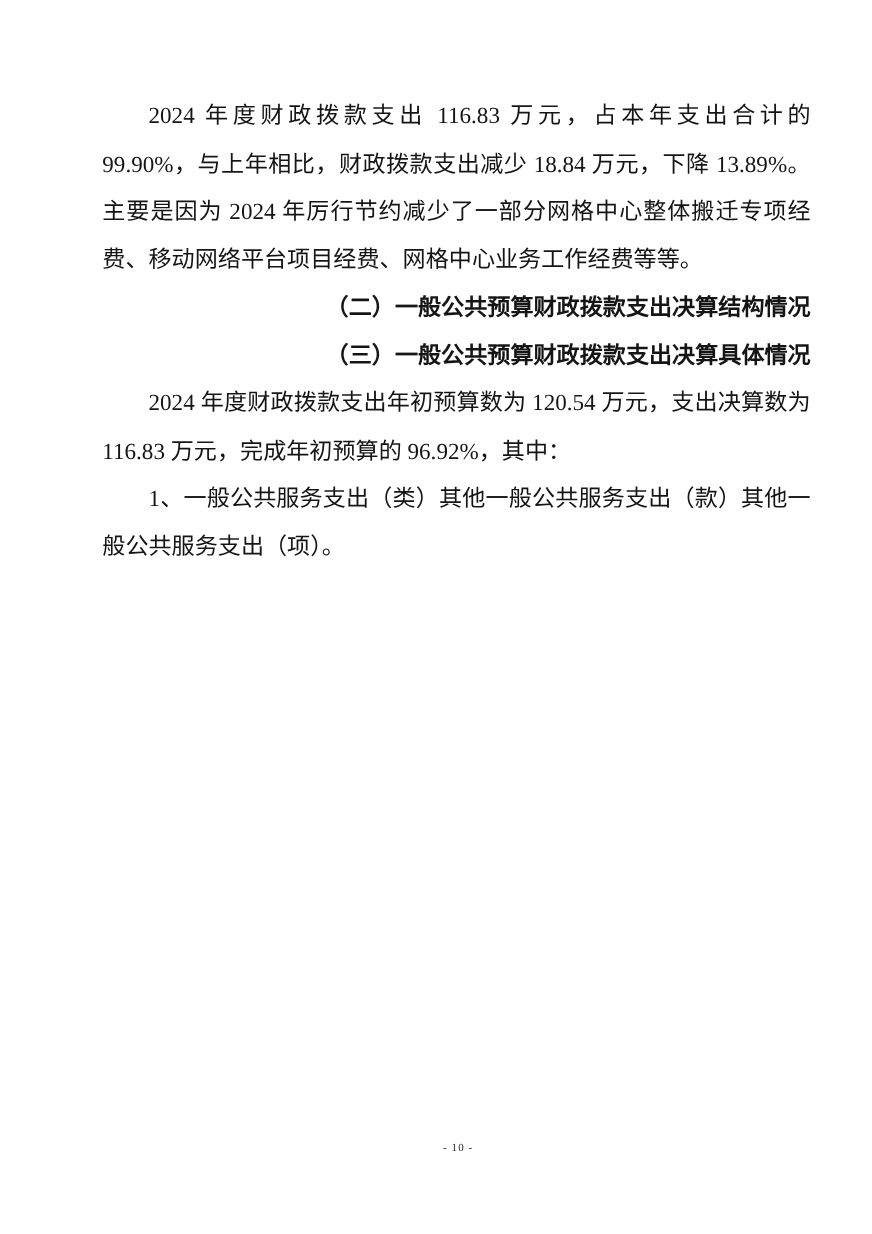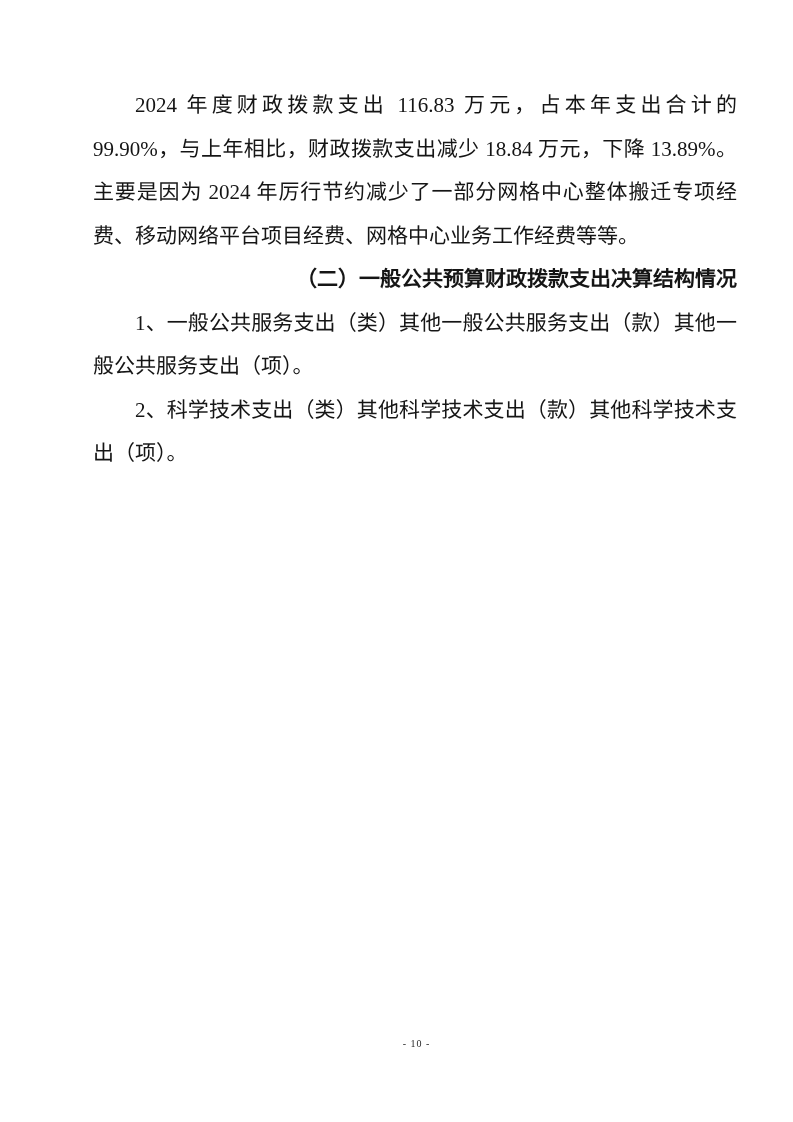--- a/index.html
+++ b/index.html
@@ -50,20 +50,21 @@
     letter-spacing: 1px;
   }
 </style>
 </head>
 <body>
 
 <div class="page">
   <div class="content">
     <p>2024 年度财政拨款支出 116.83 万元，占本年支出合计的 99.90%，与上年相比，财政拨款支出减少 18.84 万元，下降 13.89%。主要是因为 2024 年厉行节约减少了一部分网格中心整体搬迁专项经费、移动网络平台项目经费、网格中心业务工作经费等等。</p>
     <h2 class="heading">（二）一般公共预算财政拨款支出决算结构情况</h2>
+    <h2 class="heading">（三）一般公共预算财政拨款支出决算具体情况</h2>
+    <p>2024 年度财政拨款支出年初预算数为 120.54 万元，支出决算数为 116.83 万元，完成年初预算的 96.92%，其中：</p>
     <p>1、一般公共服务支出（类）其他一般公共服务支出（款）其他一般公共服务支出（项）。</p>
-    <p>2、科学技术支出（类）其他科学技术支出（款）其他科学技术支出（项）。</p>
   </div>
 
   <div class="page-footer">
     <span>- 10 -</span>
   </div>
 </div>
 
 </body></html>

